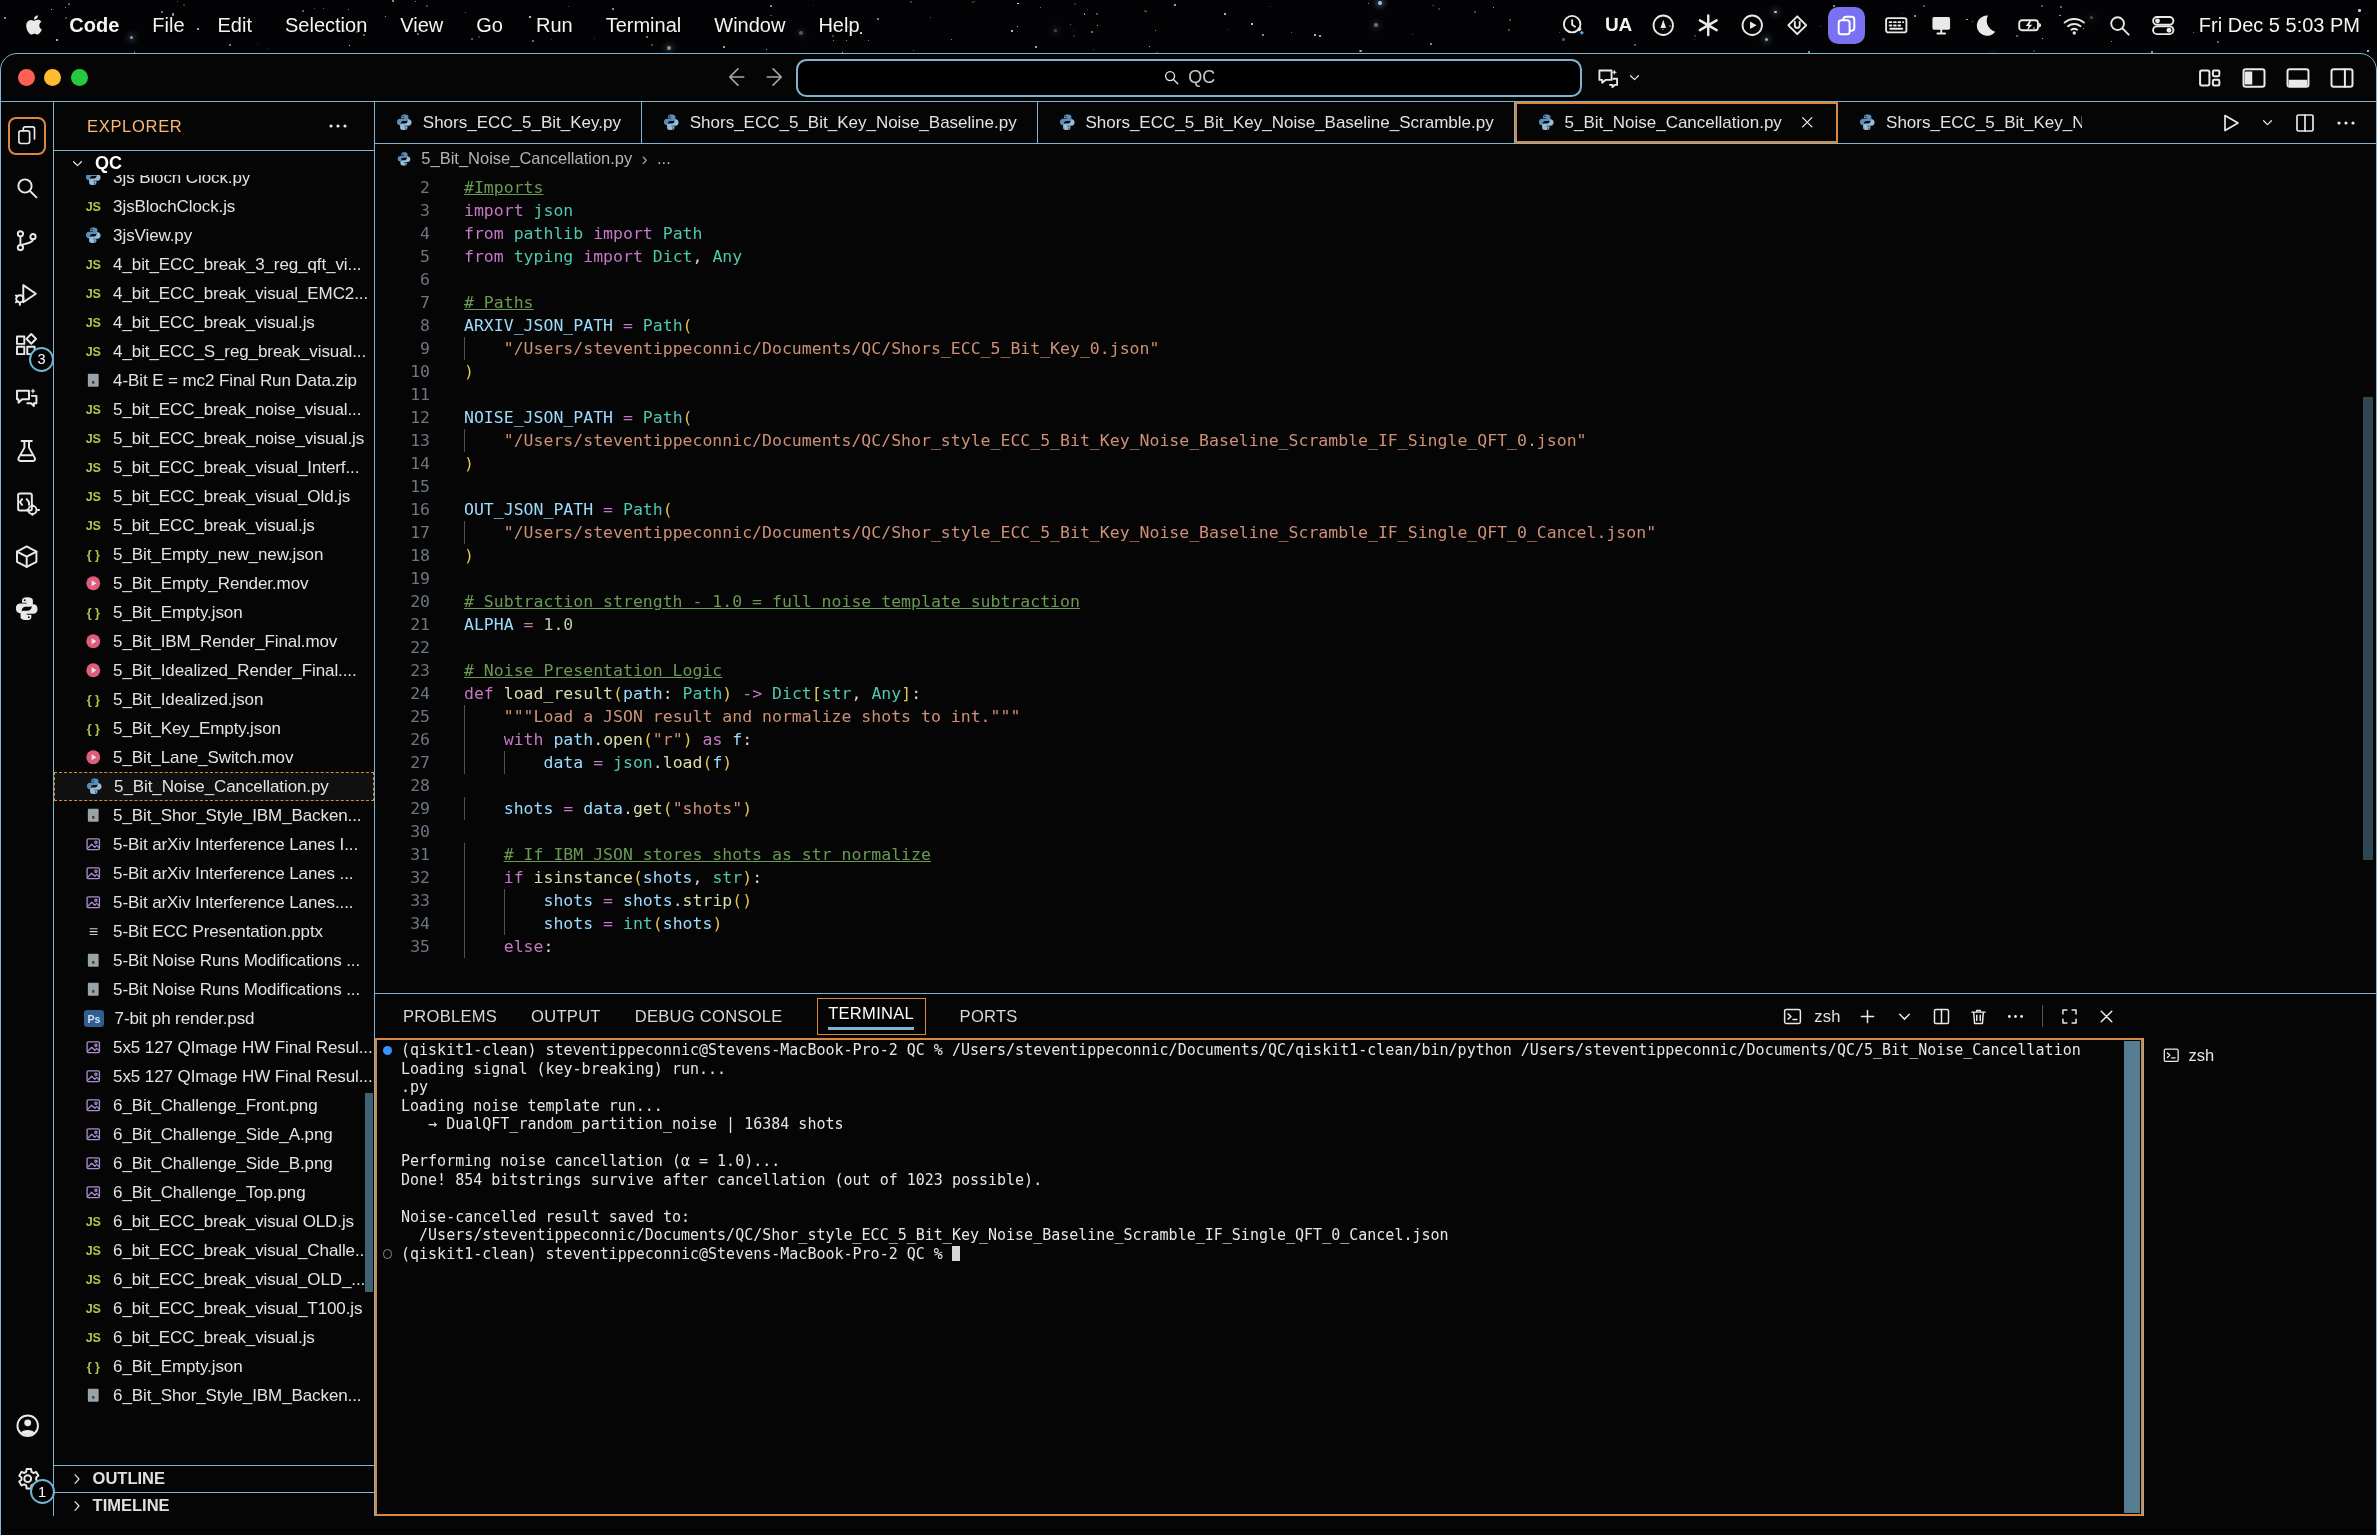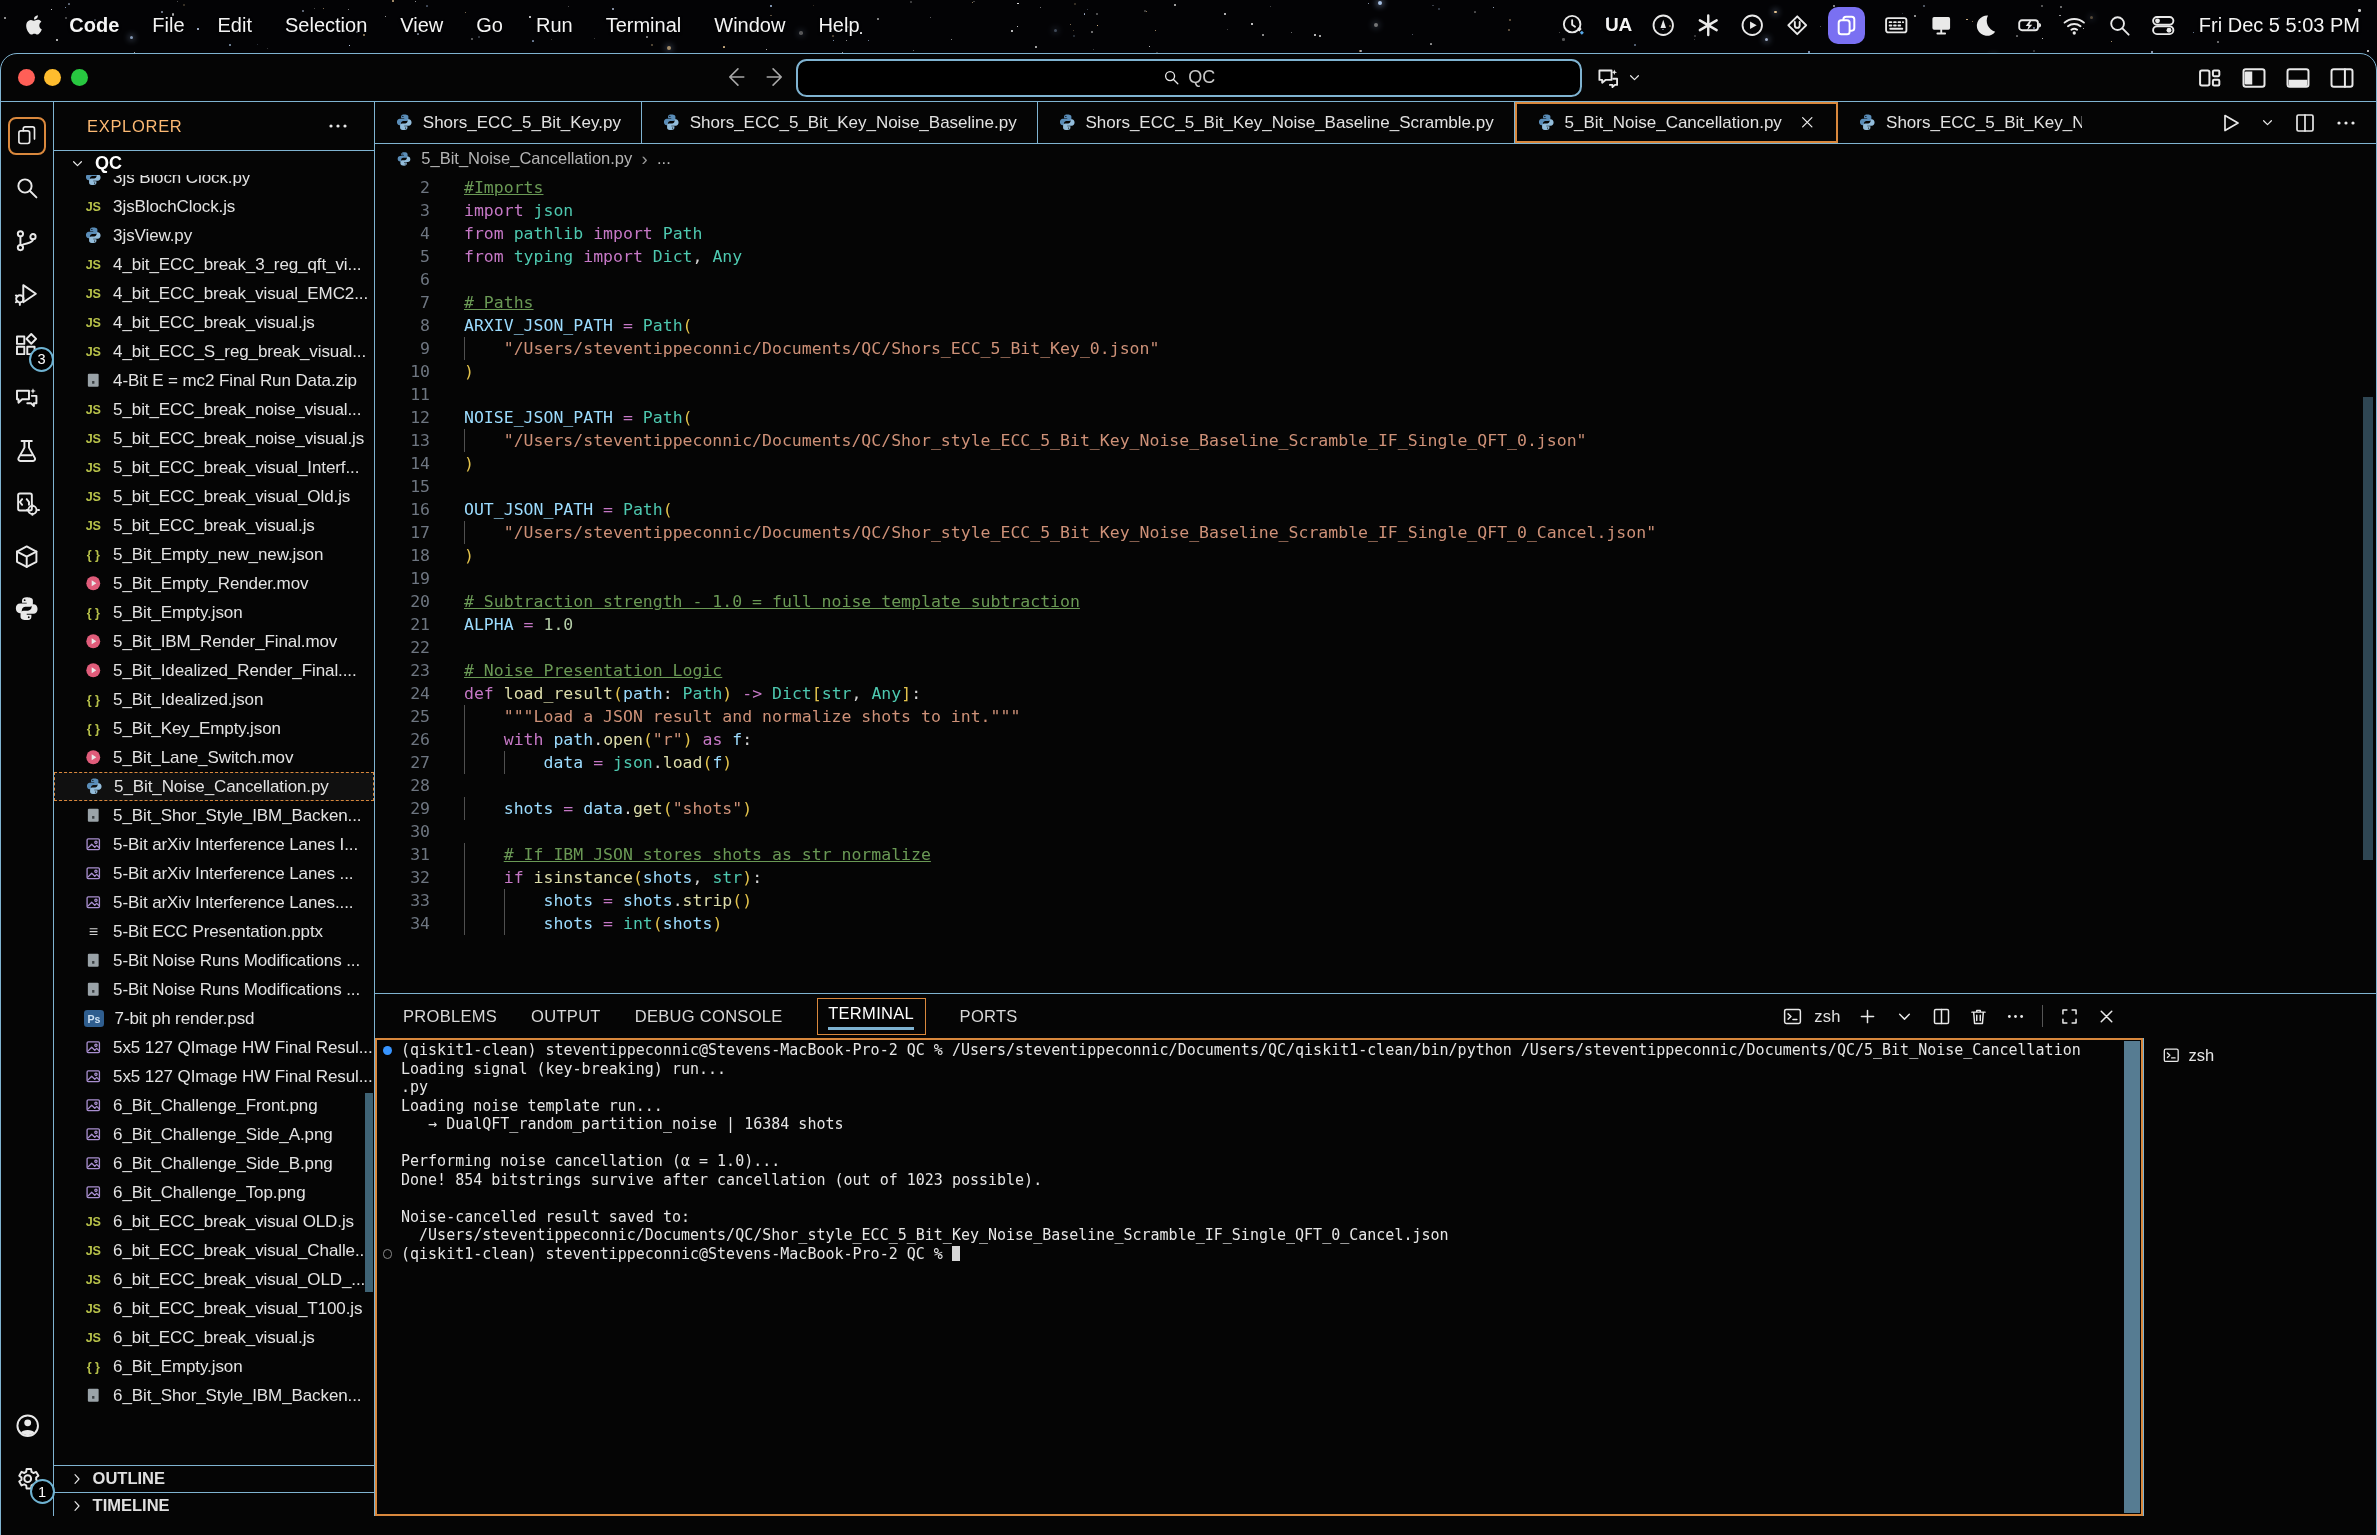--- a/index.html
+++ b/index.html
@@ -1216,20 +1216,21 @@
             <div class="cline"><span class="gut">25</span><i class="guide" style="left: 89px;"></i><span class="ctext"><span class="tk-pl">    </span><span class="tk-st">"""Load a JSON result and normalize shots to int."""</span></span></div>
             <div class="cline"><span class="gut">26</span><i class="guide" style="left: 89px;"></i><span class="ctext"><span class="tk-pl">    </span><span class="tk-kw">with</span><span class="tk-pl"> </span><span class="tk-vr">path</span><span class="tk-pl">.</span><span class="tk-fn">open</span><span class="tk-b1">(</span><span class="tk-st">"r"</span><span class="tk-b1">)</span><span class="tk-pl"> </span><span class="tk-kw">as</span><span class="tk-pl"> </span><span class="tk-vr">f</span><span class="tk-pl">:</span></span></div>
             <div class="cline"><span class="gut">27</span><i class="guide" style="left: 89px;"></i><i class="guide" style="left: 129px;"></i><span class="ctext"><span class="tk-pl">        </span><span class="tk-vr">data</span><span class="tk-pl"> </span><span class="tk-kw">=</span><span class="tk-pl"> </span><span class="tk-ty">json</span><span class="tk-pl">.</span><span class="tk-fn">load</span><span class="tk-b1">(</span><span class="tk-vr">f</span><span class="tk-b1">)</span></span></div>
             <div class="cline"><span class="gut">28</span><span class="ctext"></span></div>
             <div class="cline"><span class="gut">29</span><i class="guide" style="left: 89px;"></i><span class="ctext"><span class="tk-pl">    </span><span class="tk-vr">shots</span><span class="tk-pl"> </span><span class="tk-kw">=</span><span class="tk-pl"> </span><span class="tk-vr">data</span><span class="tk-pl">.</span><span class="tk-fn">get</span><span class="tk-b1">(</span><span class="tk-st">"shots"</span><span class="tk-b1">)</span></span></div>
             <div class="cline"><span class="gut">30</span><span class="ctext"></span></div>
             <div class="cline"><span class="gut">31</span><i class="guide" style="left: 89px;"></i><span class="ctext"><span class="tk-pl">    </span><span class="tk-cm"># If IBM JSON stores shots as str normalize</span></span></div>
             <div class="cline"><span class="gut">32</span><i class="guide" style="left: 89px;"></i><span class="ctext"><span class="tk-pl">    </span><span class="tk-kw">if</span><span class="tk-pl"> </span><span class="tk-fn">isinstance</span><span class="tk-b1">(</span><span class="tk-vr">shots</span><span class="tk-pl">, </span><span class="tk-ty">str</span><span class="tk-b1">)</span><span class="tk-pl">:</span></span></div>
             <div class="cline"><span class="gut">33</span><i class="guide" style="left: 89px;"></i><i class="guide" style="left: 129px;"></i><span class="ctext"><span class="tk-pl">        </span><span class="tk-vr">shots</span><span class="tk-pl"> </span><span class="tk-kw">=</span><span class="tk-pl"> </span><span class="tk-vr">shots</span><span class="tk-pl">.</span><span class="tk-fn">strip</span><span class="tk-b1">(</span><span class="tk-b1">)</span></span></div>
             <div class="cline"><span class="gut">34</span><i class="guide" style="left: 89px;"></i><i class="guide" style="left: 129px;"></i><span class="ctext"><span class="tk-pl">        </span><span class="tk-vr">shots</span><span class="tk-pl"> </span><span class="tk-kw">=</span><span class="tk-pl"> </span><span class="tk-ty">int</span><span class="tk-b1">(</span><span class="tk-vr">shots</span><span class="tk-b1">)</span></span></div>
+            <div class="cline"><span class="gut">35</span><i class="guide" style="left: 89px;"></i><span class="ctext"><span class="tk-pl">    </span><span class="tk-kw">else</span><span class="tk-pl">:</span></span></div>
           </div>
         <div id="ed-scroll"></div>
       </div>
 
       <div id="panel">
         <div id="paneltabs">
             <span class="ptab">PROBLEMS</span>
             <span class="ptab">OUTPUT</span>
             <span class="ptab">DEBUG CONSOLE</span>
             <div class="ptab-active">

